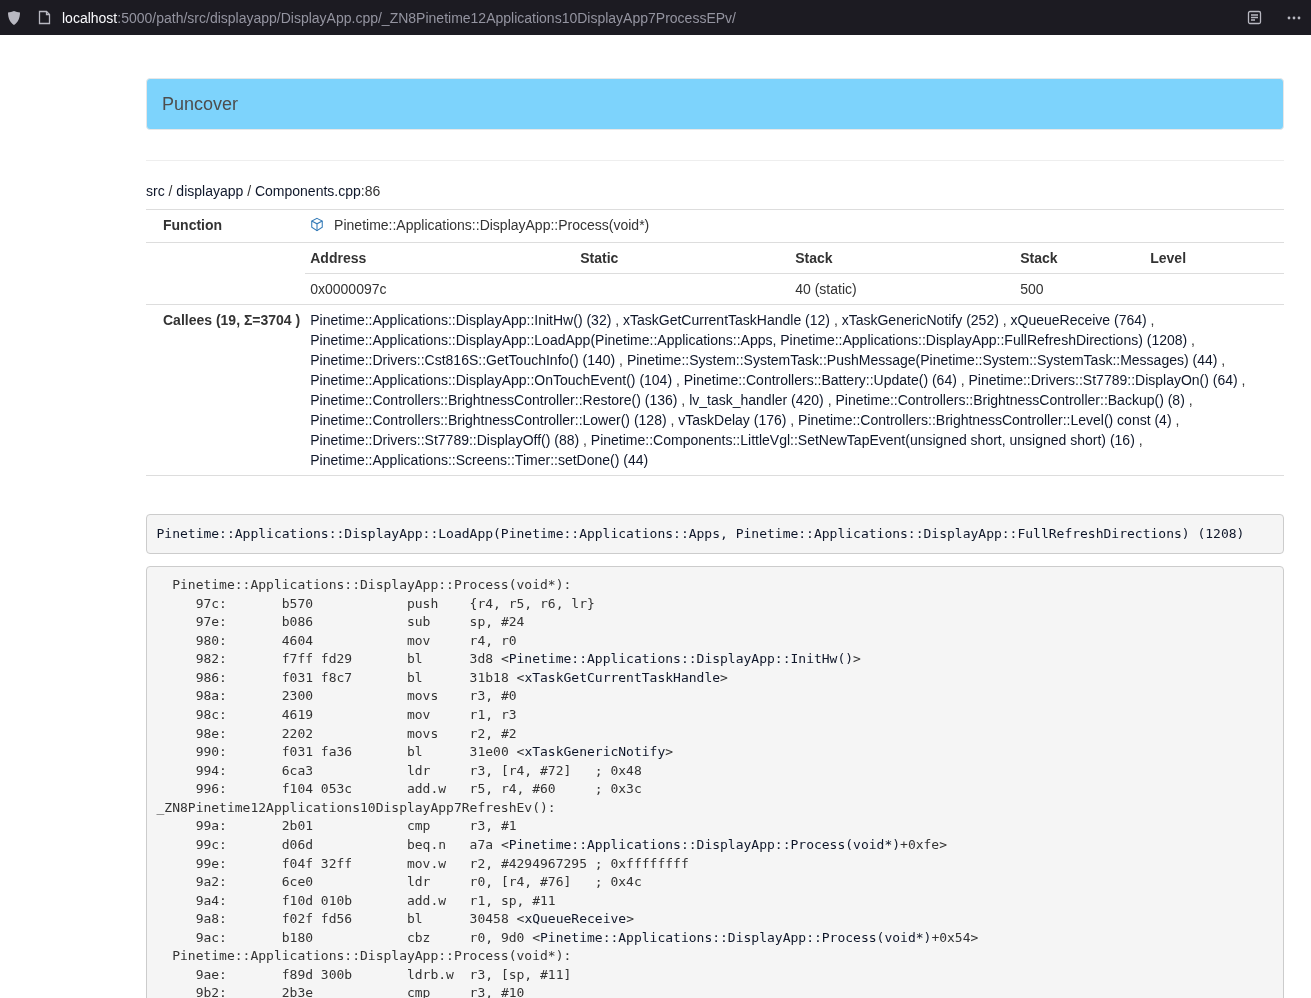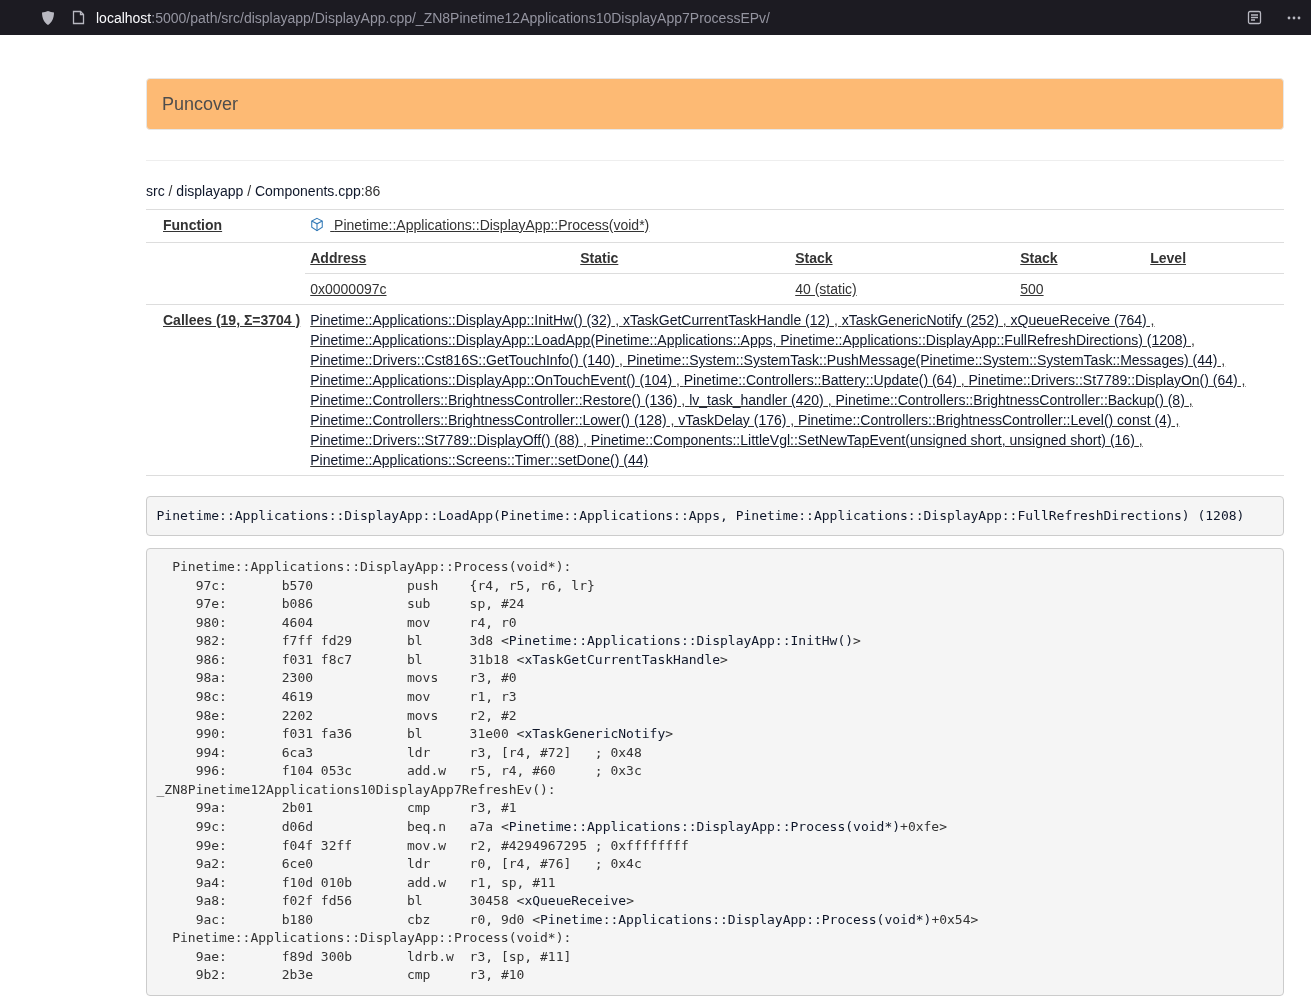--- a/index.html
+++ b/index.html
@@ -10,21 +10,21 @@
     font-size: 14px;
     color: #333333;
   }
 
   
   .browser-bar {
     height: 35px;
     background: #1c1b22;
     display: flex;
     align-items: center;
-    padding-left: 40px;
+    padding-left: 6px;
     padding-right: 9px;
   }
   .bb-icon {
     display: inline-flex;
     align-items: center;
     justify-content: center;
     flex: 0 0 auto;
     cursor: pointer;
   }
   .bb-icon.shield { margin-right: 16px; }
@@ -37,21 +37,21 @@
     overflow: hidden;
     cursor: text;
   }
   .url .domain { color: #fbfbfe; }
   .url .path { color: #9494a0; }
 
   
   .page { margin-left: 146px; width: 1138px; padding-top: 43px; }
 
   .navbar {
-    background: #fdba74;
+    background: #7dd3fc;
     border: 1px solid #e7e7e7;
     border-radius: 4px;
     height: 52px;
     display: flex;
     align-items: center;
     padding: 0 15px;
   }
   .brand { font-size: 18px; color: #4d4d4d; cursor: pointer; }
 
   hr { border: 0; border-top: 1px solid #eeeeee; margin: 30px 0 20px; }
@@ -63,21 +63,21 @@
   
   table.tbl { width: 100%; border-collapse: collapse; }
   .tbl th, .tbl td {
     text-align: left;
     vertical-align: top;
     padding: 5px;
     border-top: 1px solid #dddddd;
     font-size: 14px;
     line-height: 20px;
   }
-  table.outer { margin-bottom: 20px; border-bottom: 1px solid #dddddd; text-decoration: underline; }
+  table.outer { margin-bottom: 38px; border-bottom: 1px solid #dddddd; }
   table.outer > tbody > tr > th {
     width: 145px;
     padding-left: 17px;
     font-weight: bold;
     white-space: nowrap;
   }
   td.nopad { padding: 0; }
   table.inner { margin: 0; }
   table.inner thead th { border-top: none; font-weight: bold; }
   .c-addr { width: 270px; }

